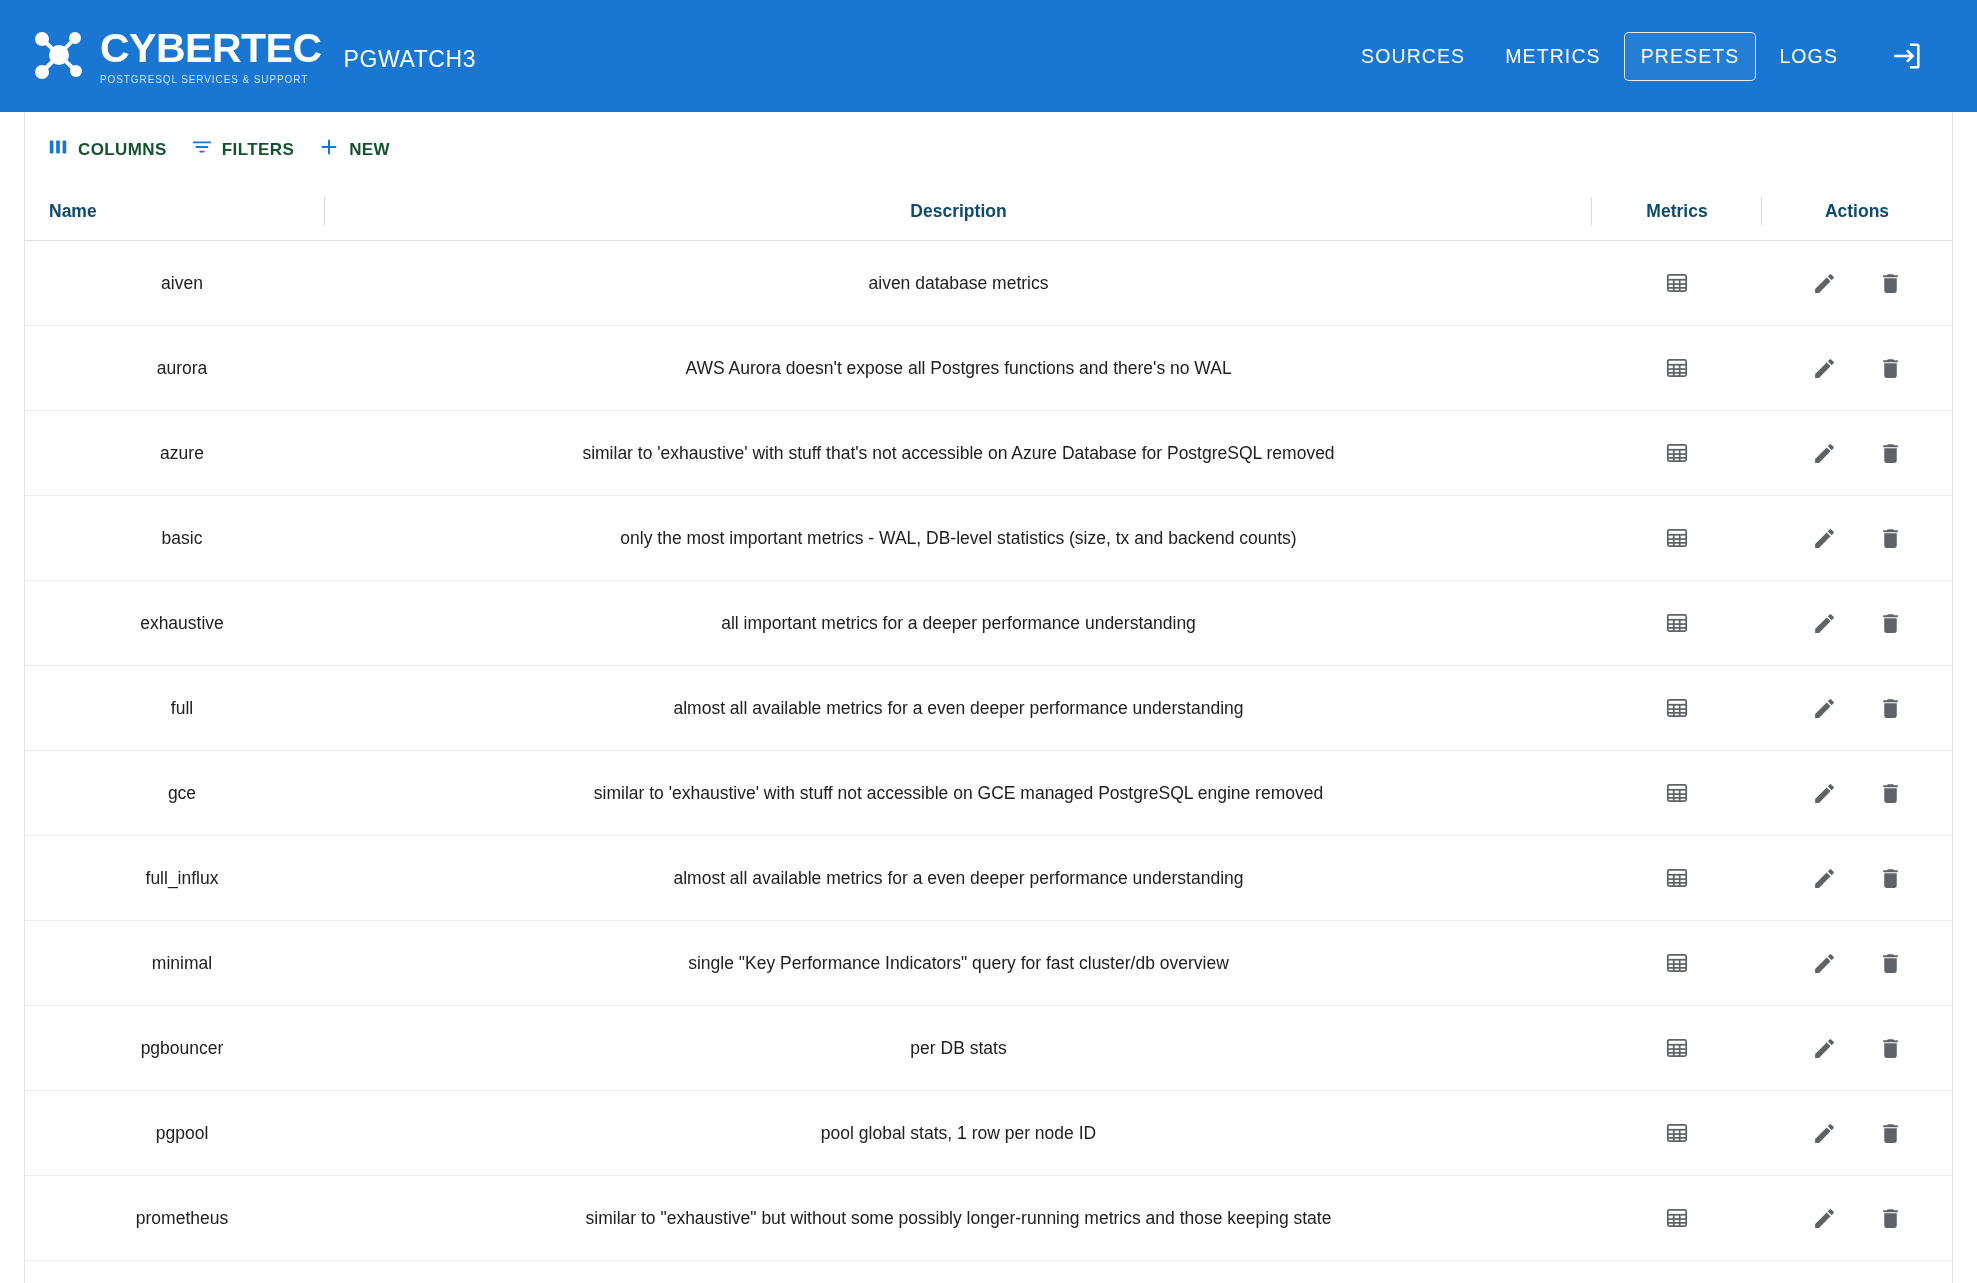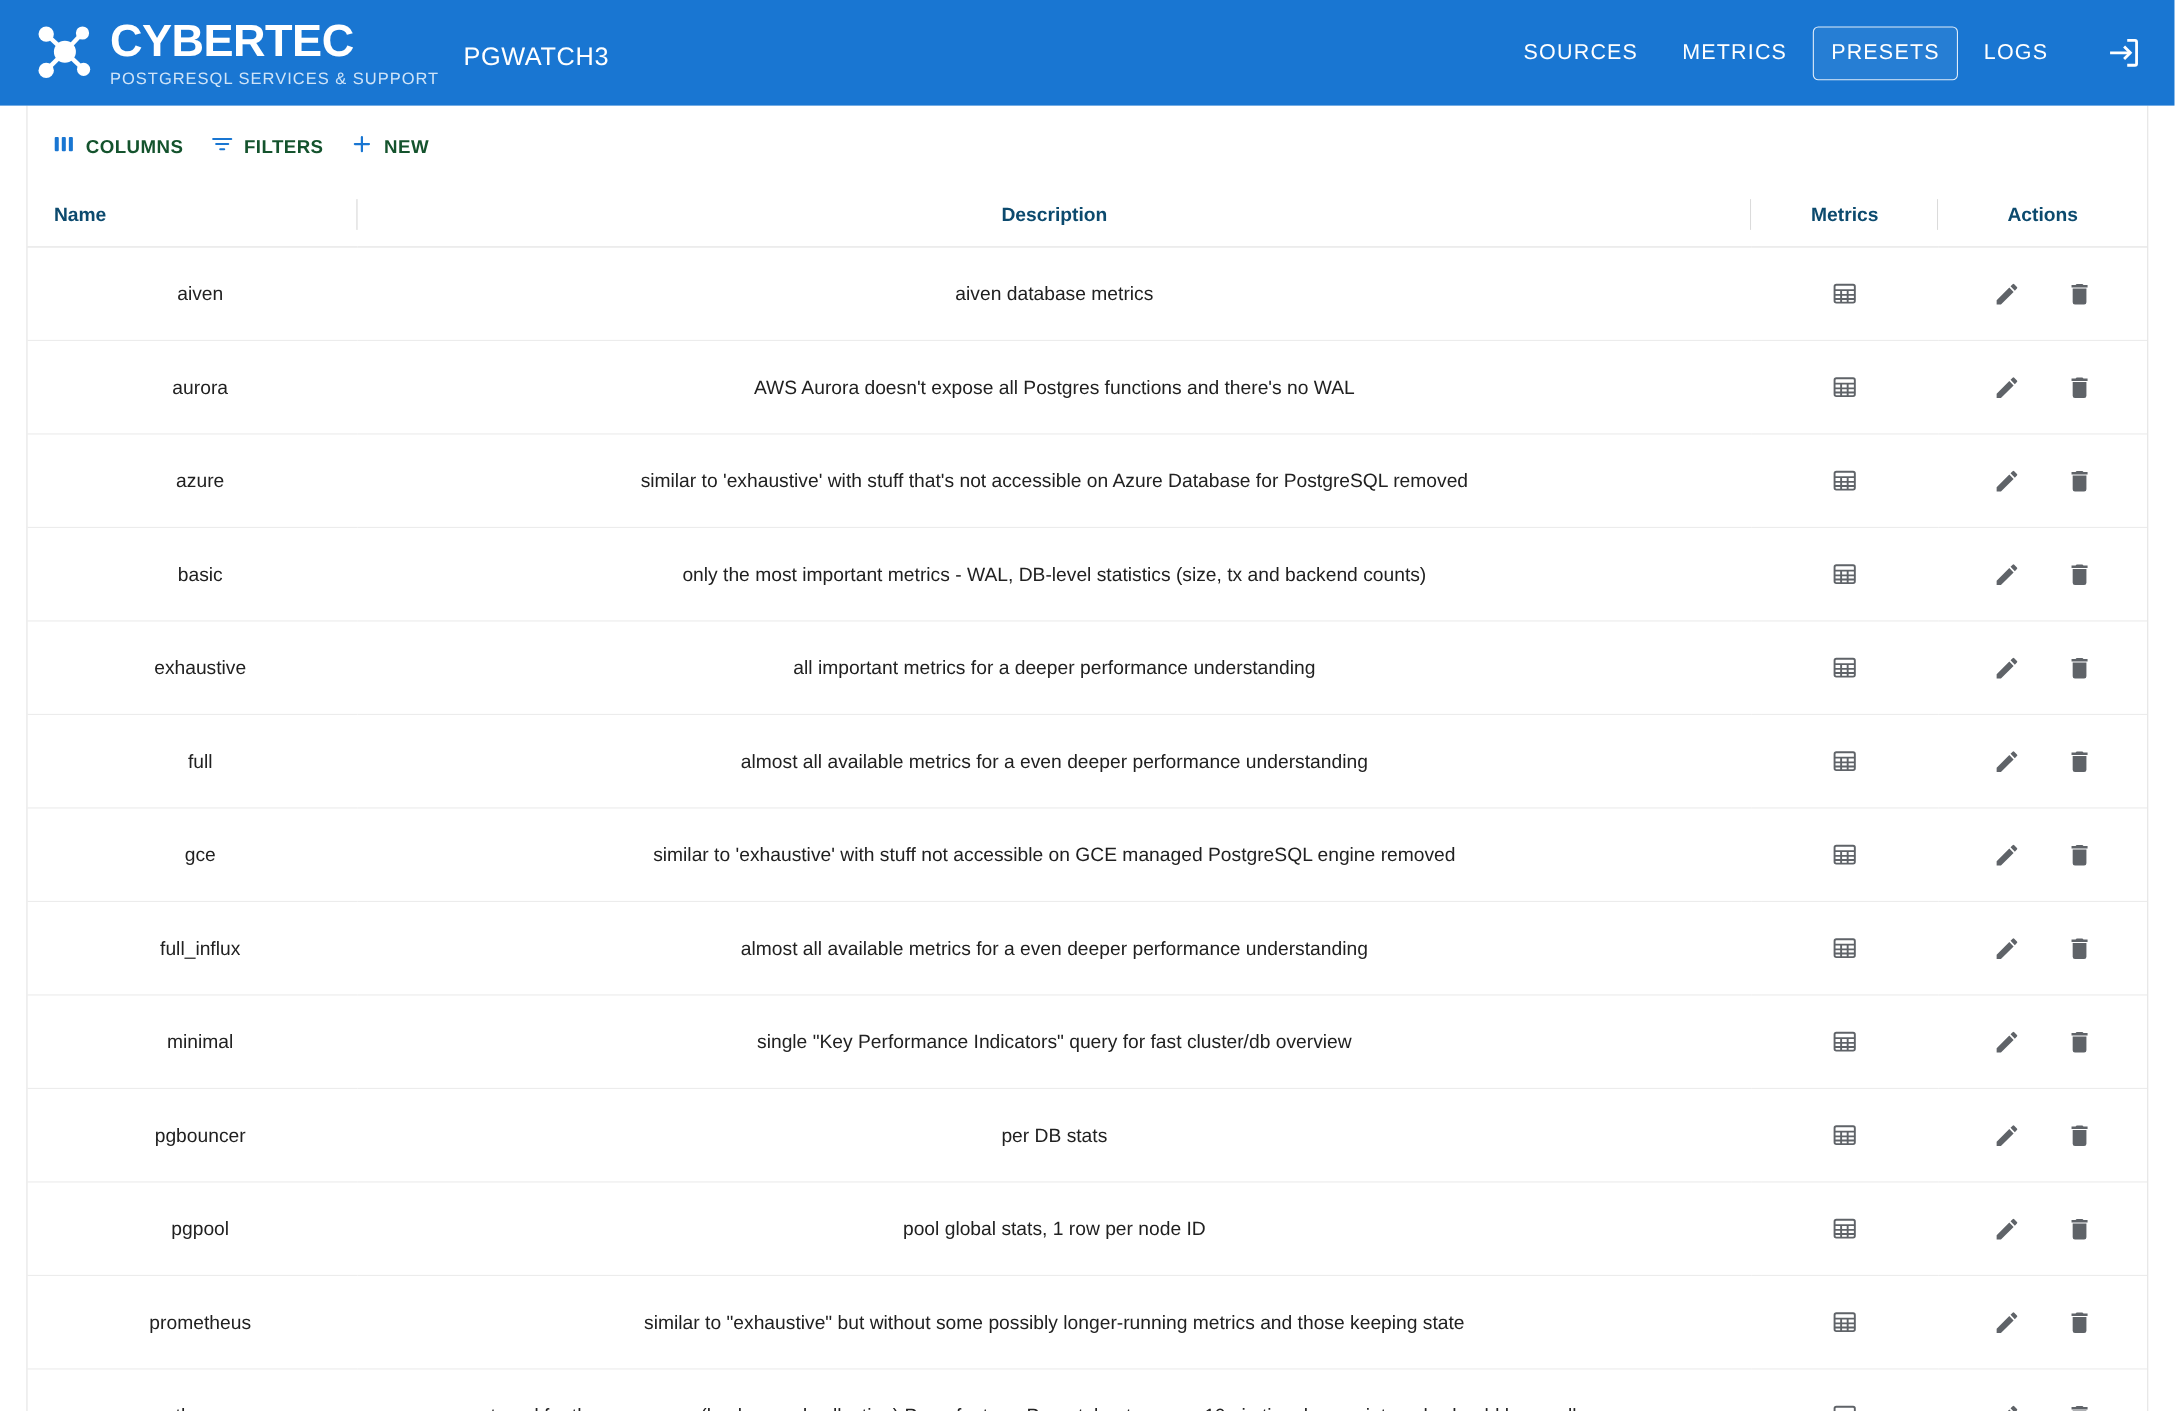--- a/index.html
+++ b/index.html
@@ -6,40 +6,40 @@
   html, body {
     margin: 0; padding: 0;
     width: 1977px;
     background: #ffffff;
     font-family: "Liberation Sans", sans-serif;
   }
   body { overflow: hidden; }
 
   
   .appbar {
-    height: 96px;
+    height: 112px;
     background: #1976d2;
     display: flex;
     align-items: center;
-    padding: 0 16px 0 28px;
+    padding: 0 40px 0 28px;
     color: #fff;
     position: relative;
   }
   .brand { display: flex; align-items: center; }
   .logo-mark { width: 62px; height: 62px; position: relative; margin-right: 10px; flex: 0 0 auto; }
   .brand-text { display: flex; flex-direction: column; justify-content: center; }
   .brand-name {
     font-size: 41px;
     font-weight: bold;
     letter-spacing: -0.5px;
     line-height: 1;
     color: #ffffff;
   }
   .brand-sub {
-    font-size: 15px;
+    font-size: 10px;
     letter-spacing: 0.9px;
     color: #cfe4f8;
     margin-top: 5px;
     font-weight: normal;
   }
   .app-name {
     font-size: 23px;
     letter-spacing: 0.6px;
     color: #ffffff;
     margin-left: 22px;

